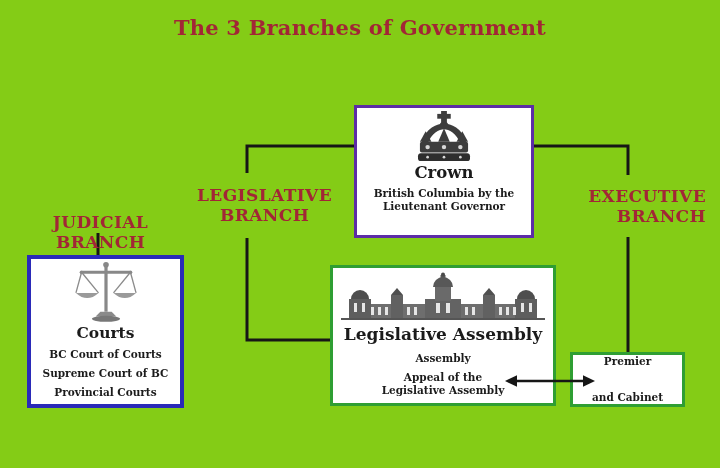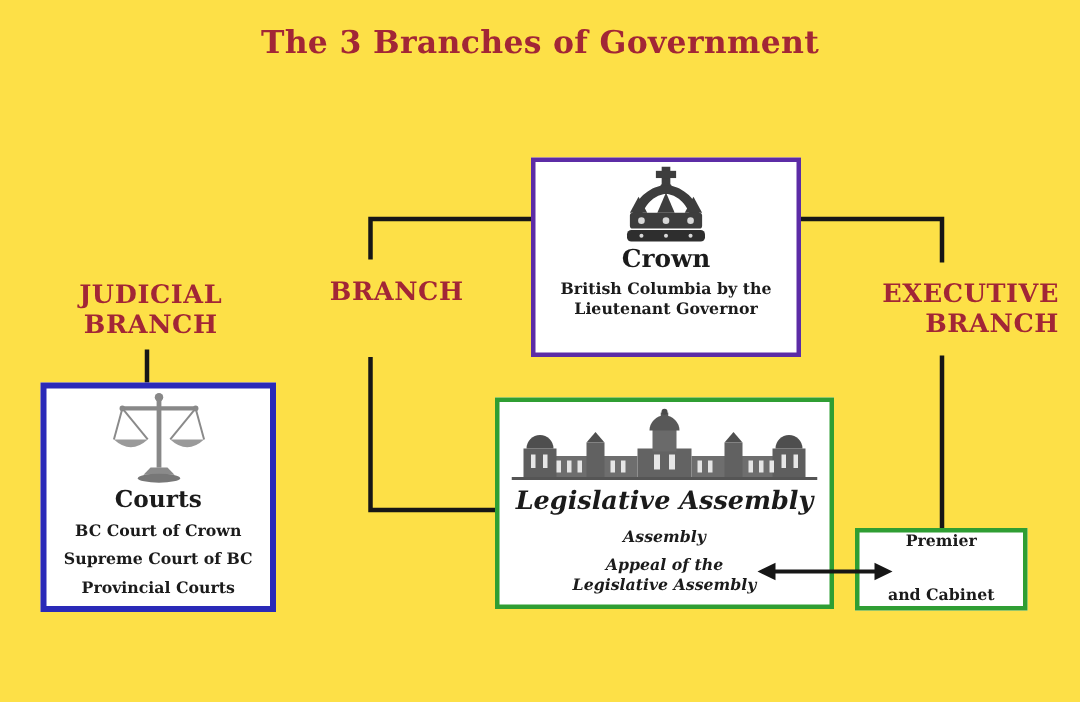--- a/index.html
+++ b/index.html
@@ -1,17 +1,17 @@
 <!DOCTYPE html>
 <html><head>
 <meta charset="utf-8">
 <style>
   html,body { margin:0; padding:0; background:#ffffff; }
   #canvas {
-    position:relative; width:720px; height:468px; background:#fde047;
+    position:relative; width:720px; height:468px; background:#84cc16;
     font-family:"DejaVu Serif","Liberation Serif",serif; font-weight:bold;
     overflow:hidden;
   }
   .layer { position:absolute; left:0; top:0; }
   #connector-layer { z-index:1; }
   #arrow-layer { z-index:4; }
 
   .title {
     position:absolute; left:0; top:16px; width:720px; z-index:2;
     text-align:center; font-size:21px; line-height:1.16; letter-spacing:.2px;
@@ -58,25 +58,26 @@
     <path d="M354 146 L247 146 L247 173" fill="none" stroke="#161616" stroke-width="3"></path>
     <path d="M247 238 L247 340 L333 340" fill="none" stroke="#161616" stroke-width="3"></path>
     <path d="M533 146 L628 146 L628 175" fill="none" stroke="#161616" stroke-width="3"></path>
     <path d="M628 237 L628 353" fill="none" stroke="#161616" stroke-width="3"></path>
   </svg>
 
   <div class="title" style="color: rgb(162, 38, 54);">
     <div>The 3 Branches of Government</div>
   </div>
 
-  <div class="branch" id="judicial-label" style="color: rgb(162, 38, 54);">
+  <div class="branch" id="judicial-label" style="color: rgb(162, 38, 54); margin-top: 25px;">
     <div>JUDICIAL</div>
     <div>BRANCH</div>
   </div>
   <div class="branch" id="legislative-label" style="color: rgb(162, 38, 54);">
+    <div>LEGISLATIVE</div>
     <div>BRANCH</div>
   </div>
   <div class="branch" id="executive-label" style="color: rgb(162, 38, 54); text-align: right;">
     <div>EXECUTIVE</div>
     <div>BRANCH</div>
   </div>
 
   <div class="box" id="crown-box" style="border-color: rgb(92, 44, 166);">
     <div class="crown-icon-wrap">
       <svg width="56" height="52" viewBox="0 0 58 54">
@@ -124,26 +125,26 @@
           <line x1="60" y1="12" x2="42" y2="34"></line>
           <line x1="60" y1="12" x2="66" y2="34"></line>
         </g>
         <path d="M2 34 Q14 45 26 34 Z" fill="#9a9a9a"></path>
         <path d="M42 34 Q54 45 66 34 Z" fill="#9a9a9a"></path>
         <polygon points="28,54 40,54 45,59 23,59" fill="#8a8a8a"></polygon>
         <ellipse cx="34" cy="61.5" rx="15" ry="3.2" fill="#777"></ellipse>
       </svg>
     </div>
     <div class="box-title">Courts</div>
-    <div class="small">BC Court of Crown</div>
+    <div class="small">BC Court of Courts</div>
     <div class="small">Supreme Court of BC</div>
     <div class="small">Provincial Courts</div>
   </div>
 
-  <div class="box" id="assembly-box" style="border-color: rgb(47, 158, 51); font-style: italic;">
+  <div class="box" id="assembly-box" style="border-color: rgb(47, 158, 51);">
     <div class="building-icon-wrap">
       <svg width="204" height="50" viewBox="0 0 204 50">
         <rect x="0" y="46" width="204" height="2" fill="#555"></rect>
         <rect x="84" y="27" width="36" height="19" fill="#636363"></rect>
         <rect x="94" y="13" width="16" height="16" fill="#6a6a6a"></rect>
         <path d="M92 15 A10 10 0 0 1 112 15 Z" fill="#585858"></path>
         <rect x="99.5" y="3" width="5" height="8" fill="#585858"></rect>
         <circle cx="102" cy="2.5" r="2" fill="#4a4a4a"></circle>
         <rect x="26" y="32" width="58" height="14" fill="#6e6e6e"></rect>
         <rect x="120" y="32" width="58" height="14" fill="#6e6e6e"></rect>

